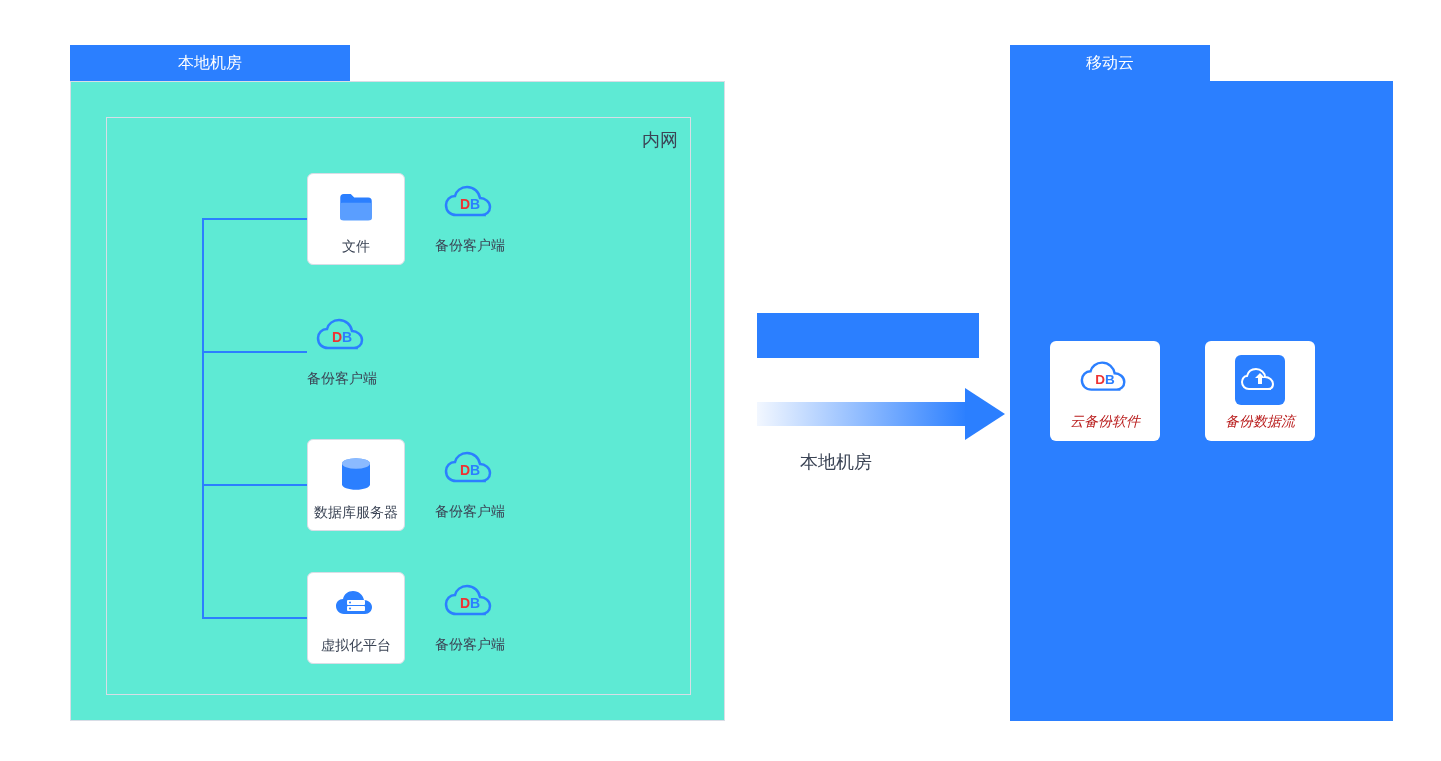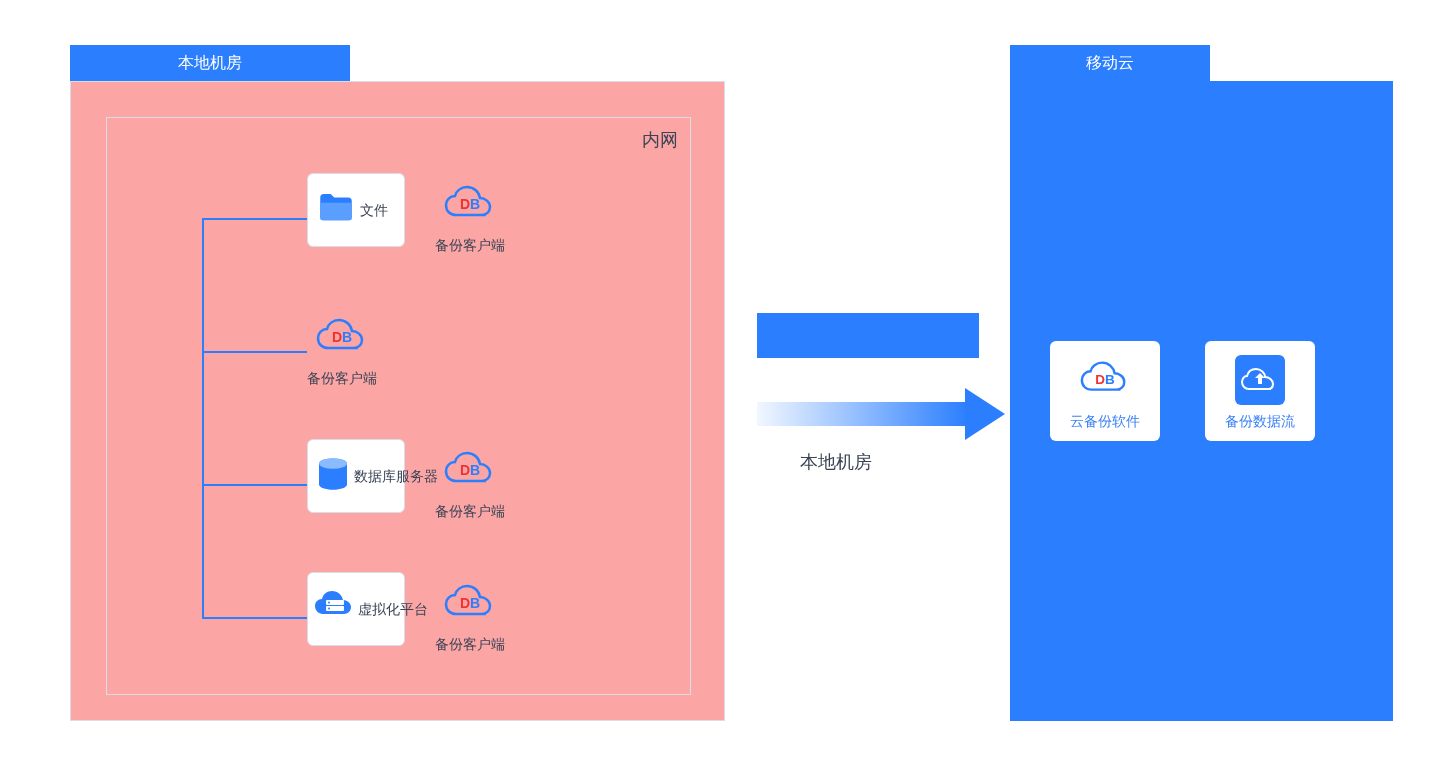--- a/index.html
+++ b/index.html
@@ -29,21 +29,21 @@
       line-height: 36px;
       font-size: 16px;
     }
     .left-panel {
       position: absolute;
       left: 70px;
       top: 81px;
       width: 655px;
       height: 640px;
       border: 1px solid #d8dde6;
-      background: #fca5a5;
+      background: #5eead4;
     }
     .inner-panel {
       position: absolute;
       left: 35px;
       top: 35px;
       width: 585px;
       height: 578px;
       border: 1px solid #d8dde6;
     }
     .inner-label {
@@ -79,21 +79,21 @@
       align-items: flex-start;
       gap: 30px;
     }
     .node-box {
       width: 98px;
       background: #fff;
       border: 1px solid #d8dde6;
       border-radius: 6px;
       padding: 10px 4px 8px;
       display: flex;
-      flex-direction: row;
+      flex-direction: column;
       align-items: center;
     }
     .node-box .icon-wrap {
       width: 48px;
       height: 48px;
       display: flex;
       align-items: center;
       justify-content: center;
       margin-bottom: 6px;
     }
@@ -155,21 +155,22 @@
     .right-box .icon-wrap {
       width: 54px;
       height: 54px;
       display: flex;
       align-items: center;
       justify-content: center;
       margin-bottom: 6px;
     }
     .right-box .label {
       font-size: 14px;
-      color: #3b82f6;
+      color: #b91c1c;
+      font-style: italic;
     }
 
     
     .blue-block {
       position: absolute;
       left: 757px;
       top: 313px;
       width: 222px;
       height: 45px;
       background: #2b7fff;

